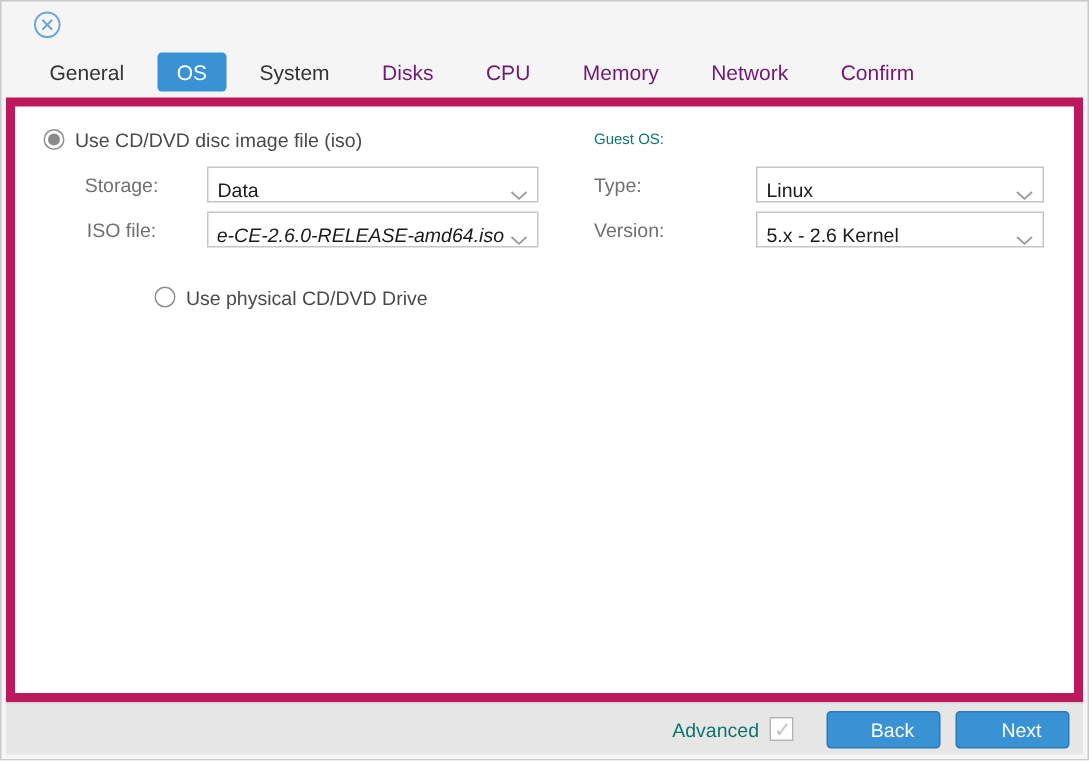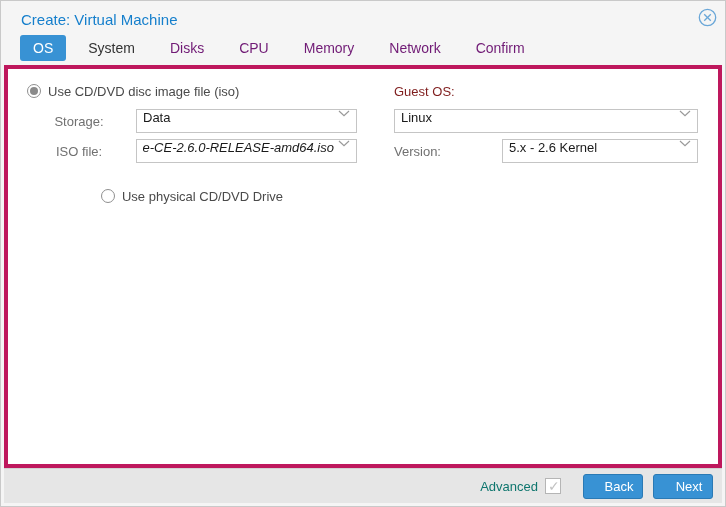--- a/index.html
+++ b/index.html
@@ -30,50 +30,50 @@
   }
   .tab{
     font-size:14px; padding:6px 13px; margin-right:9px;
     color:#333; border-radius:3px; cursor:pointer; line-height:1;
   }
   .tab[data-state="disabled"]{ color:#701a75; cursor:default; }
   .tab[data-state="selected"]{ background:var(--accent,#3892d4); color:#fff; }
   
   .panel{
     flex:1; margin:0 3px; background:#fff;
-    border:4px solid #be185d;
+    border:6px solid #be185d;
     display:flex; padding:12px 20px 0 19px;
   }
   .col-left{ width:330px; }
   .col-right{ flex:1; margin-left:37px; }
   .radio-row{
     height:20px; display:flex; align-items:center; margin-bottom:8px;
     cursor:pointer;
   }
   .radio-row.spaced{ margin-top:23px;justify-content:center; }
   .radio{
     width:14px; height:14px; border:1px solid #8f8f8f; border-radius:50%;
     margin-right:7px; position:relative; flex:none; background:#fff;
   }
   .radio[data-checked="true"]::after{
     content:""; position:absolute; left:2px; top:2px;
     width:8px; height:8px; border-radius:50%; background:#8a8a8a;
   }
   .radio-label{ font-size:13px; color:#4a4a4a; }
   .heading-row{ height:20px; display:flex; align-items:center; margin-bottom:8px; }
-  .heading{ font-size:13px; color:#7f1d1d; }
+  .heading{ font-size:10px; color:#0f766e; }
   .field-row{ height:24px; display:flex; align-items:center; margin-bottom:6px; }
   .field-label{
     font-size:13px; color:#707070;
   }
   .field-label.right{ width:104px; text-align:center; margin-right:5px; }
   .field-label.left{ width:108px; text-align:left; }
   .combo{
     flex:1; height:24px; border:1px solid #c5c5c5; background:#fff;
-    display:flex; align-items:flex-start; padding:0 6px 0 6px;
+    display:flex; align-items:flex-end; padding:0 6px 0 6px;
     cursor:pointer; overflow:hidden;
   }
   .combo-value{
     flex:1; font-size:13px; color:#1a1a1a; white-space:nowrap; overflow:hidden;
   }
   .combo-value.clip-left{ direction:rtl; text-align:left; }
   .combo-value.clip-left > span{ unicode-bidi:embed; direction:ltr;font-style:italic; }
   .chevron{ flex:none; margin-left:4px; display:flex; align-items:center; }
   
   .footer{
@@ -85,46 +85,46 @@
   .adv-label{ font-size:13px; color:#0f766e; margin-right:7px; }
   .checkbox{
     width:16px; height:16px; background:#fff; border:1px solid #b5b5b5;
     position:relative; margin-right:12px; cursor:pointer;
   }
   .checkbox[data-checked="true"]::after{
     content:"\2713"; position:absolute; left:2px; top:-1px;
     font-size:14px; color:#c2c2c2;
   }
   .btn{
-    width:60px; height:25px; border:1px solid #2a7ab5; border-radius:3px;
+    width:76px; height:25px; border:1px solid #2a7ab5; border-radius:3px;
     background:var(--accent,#3892d4); color:#fff; font-size:13px;
     font-family:"Liberation Sans", sans-serif;
     display:flex; align-items:center; justify-content:center;
     cursor:pointer; margin-left:10px;padding-left:12px;
   }
 </style>
 </head>
 <body>
 
 <div class="dialog">
 
   <div class="hdr">
-    <div class="hdr-title">Create: Virtual Machine</div>
     <div class="close-btn">
       <span>
         <svg width="19" height="19" viewBox="0 0 19 19">
           <circle cx="9.5" cy="9.5" r="8.2" fill="none" stroke="#6aa7d8" stroke-width="1.3"></circle>
           <line x1="6.2" y1="6.2" x2="12.8" y2="12.8" stroke="#6aa7d8" stroke-width="1.3"></line>
           <line x1="12.8" y1="6.2" x2="6.2" y2="12.8" stroke="#6aa7d8" stroke-width="1.3"></line>
         </svg>
       </span>
     </div>
   </div>
 
   <div class="tabbar">
+    <div class="tab" data-state="enabled">General</div>
     <div class="tab" data-state="selected">OS</div>
     <div class="tab" data-state="enabled">System</div>
     <div class="tab" data-state="disabled">Disks</div>
     <div class="tab" data-state="disabled">CPU</div>
     <div class="tab" data-state="disabled">Memory</div>
     <div class="tab" data-state="disabled">Network</div>
     <div class="tab" data-state="disabled">Confirm</div>
   </div>
 
   <div class="panel">
@@ -168,20 +168,21 @@
 
     </div>
 
     <div class="col-right">
 
       <div class="heading-row">
         <span class="heading">Guest OS:</span>
       </div>
 
       <div class="field-row">
+        <span class="field-label left">Type:</span>
         <div class="combo">
           <span class="combo-value">Linux</span>
           <span class="chevron">
             <svg width="12" height="7" viewBox="0 0 12 7">
                 <polyline points="1,1 6,5.6 11,1" fill="none" stroke="#999" stroke-width="1.2"></polyline>
               </svg>
           </span>
         </div>
       </div>
 

